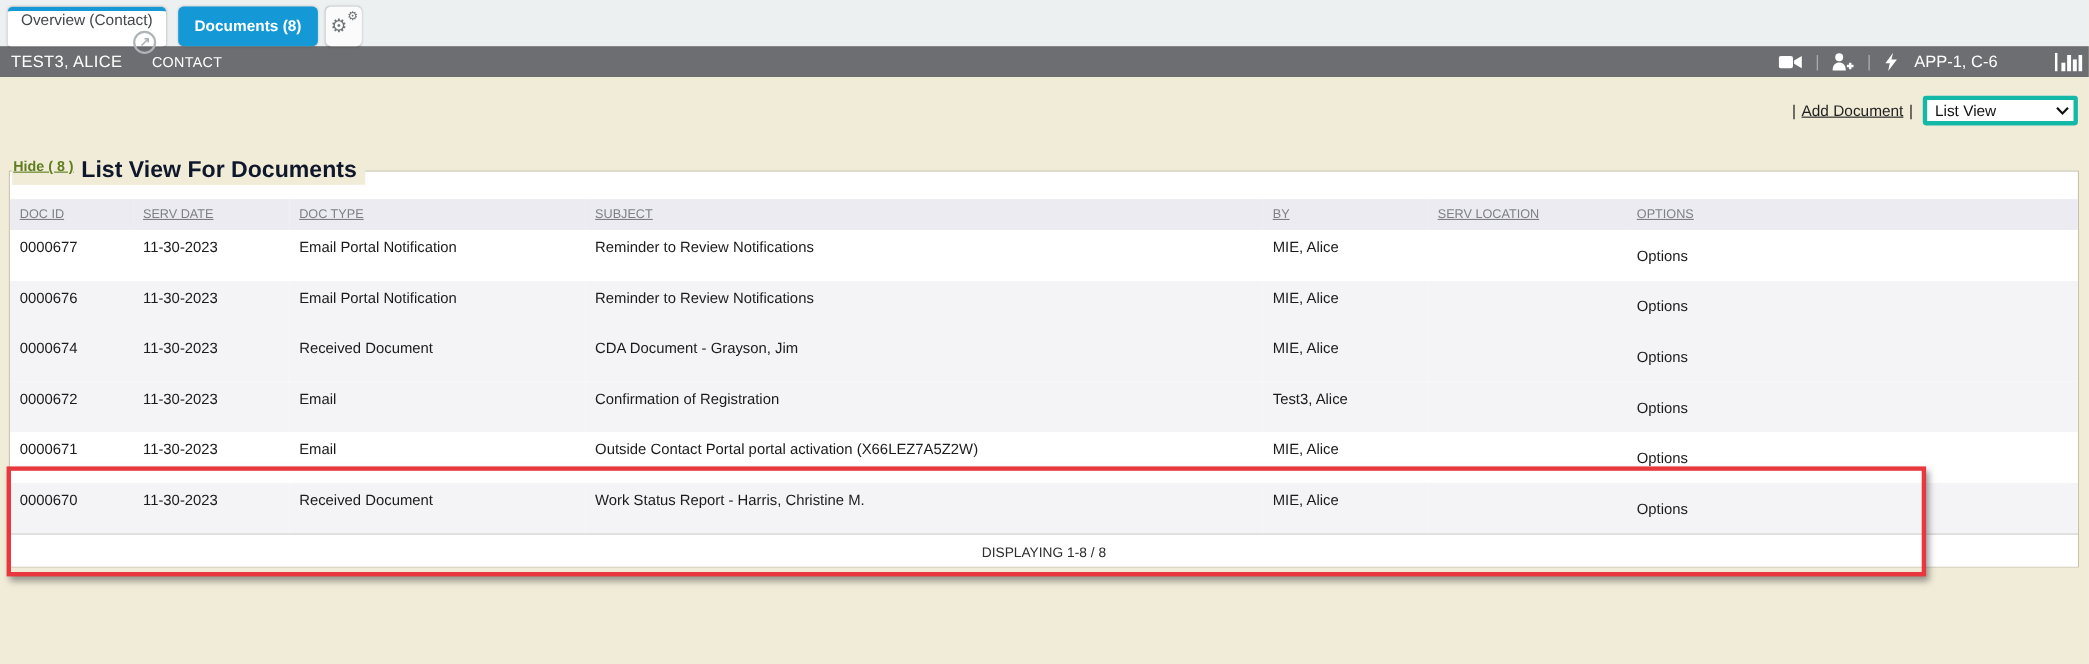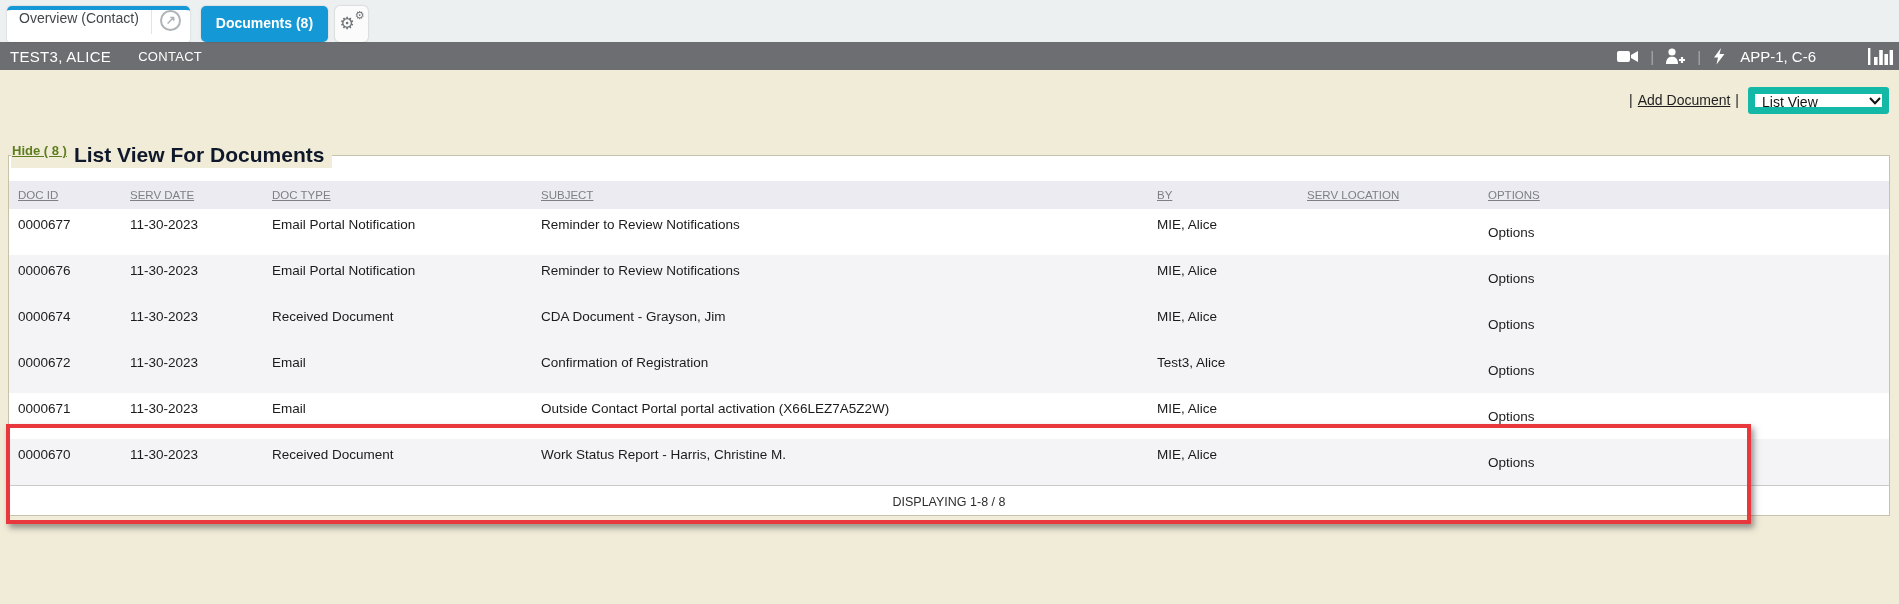--- a/index.html
+++ b/index.html
@@ -10,25 +10,26 @@
     position:relative;
     color:#1b1b1b;
   }
 
   
   .tabbar {
     height:42px; background:#edf0f1;
     display:flex; align-items:flex-end; padding-left:7px;
   }
   .tab-overview {
-    display:inline-flex; align-items:flex-start; height:36px;
+    display:inline-flex; align-items:flex-end; height:36px;
     background:#ffffff; border-top:4px solid #1599d6;
     border-radius:5px 5px 3px 3px;
     box-shadow:0 0 2px rgba(0,0,0,0.18);
     cursor:pointer;
+    flex-direction:column;
   }
   .tab-overview .tab-label { font-size:14px; color:#42474a; padding:0 12px 2px 12px; white-space:nowrap; }
   .tab-overview .tab-sep { width:1px; height:24px; background:#e1e4e6; }
   .tab-overview .popout {
     width:38px; display:flex; justify-content:center; align-items:center;
   }
   .popout-circle {
     width:21px; height:21px; border:2px solid #aeb4b8; border-radius:50%;
     color:#aeb4b8; font-size:12px; line-height:17px; text-align:center; font-weight:bold;
   }
@@ -64,21 +65,21 @@
   
   .actions {
     display:flex; justify-content:flex-end; align-items:center;
     padding:16px 10px 0 0; height:44px; font-size:14px; color:#222;
   }
   .pipe { margin:0 5px; color:#222; }
   .add-doc { color:#1f1f1f; text-decoration:underline; cursor:pointer; white-space:nowrap;text-align:center; }
   .select-wrap { position:relative; margin-left:4px; }
   select.view-select {
     -webkit-appearance:none; appearance:none;
-    width:141px; height:27px; border:7px solid #14b8a6; border-radius:3px;
+    width:141px; height:27px; border:4px solid #14b8a6; border-radius:3px;
     background:#fff; font-family:"Liberation Sans", sans-serif;
     font-size:14px; padding:0 24px 0 7px; color:#111; cursor:pointer;
   }
   .select-wrap svg { position:absolute; right:8px; top:10px; pointer-events:none; }
 
   
   fieldset.list-panel {
     margin:29px 9px 0 8px; border:1px solid #c7c2a9; background:#fff; padding:13px 0 0 0;
   }
   legend.panel-legend {

